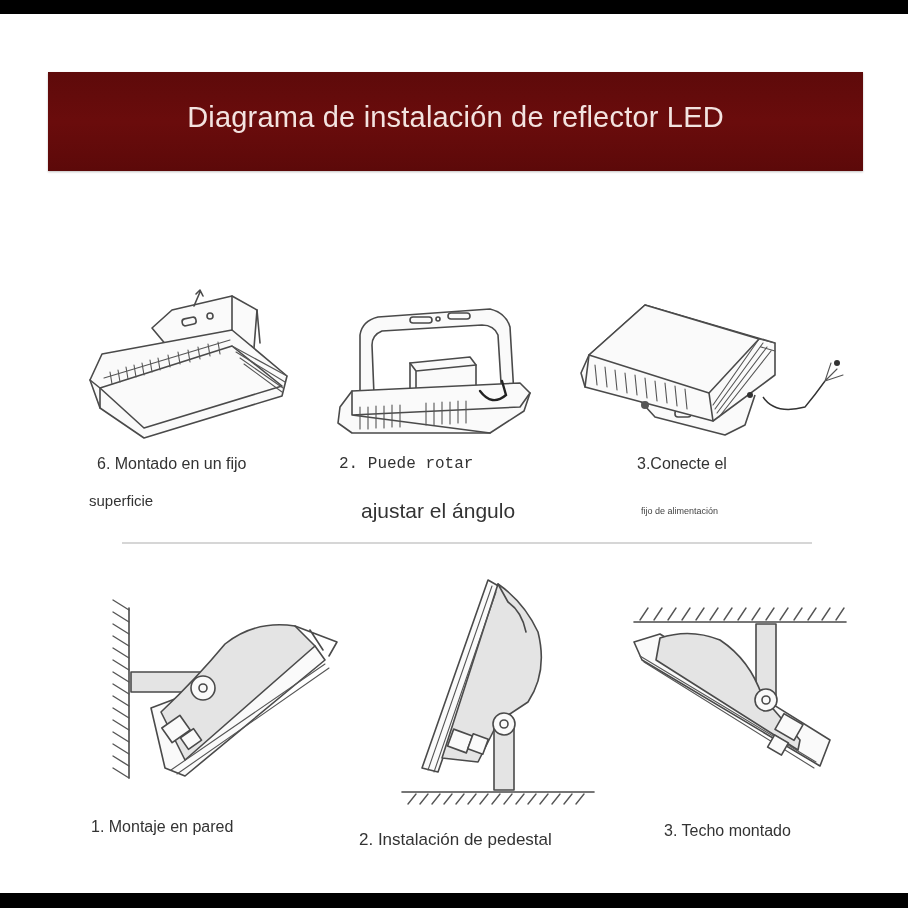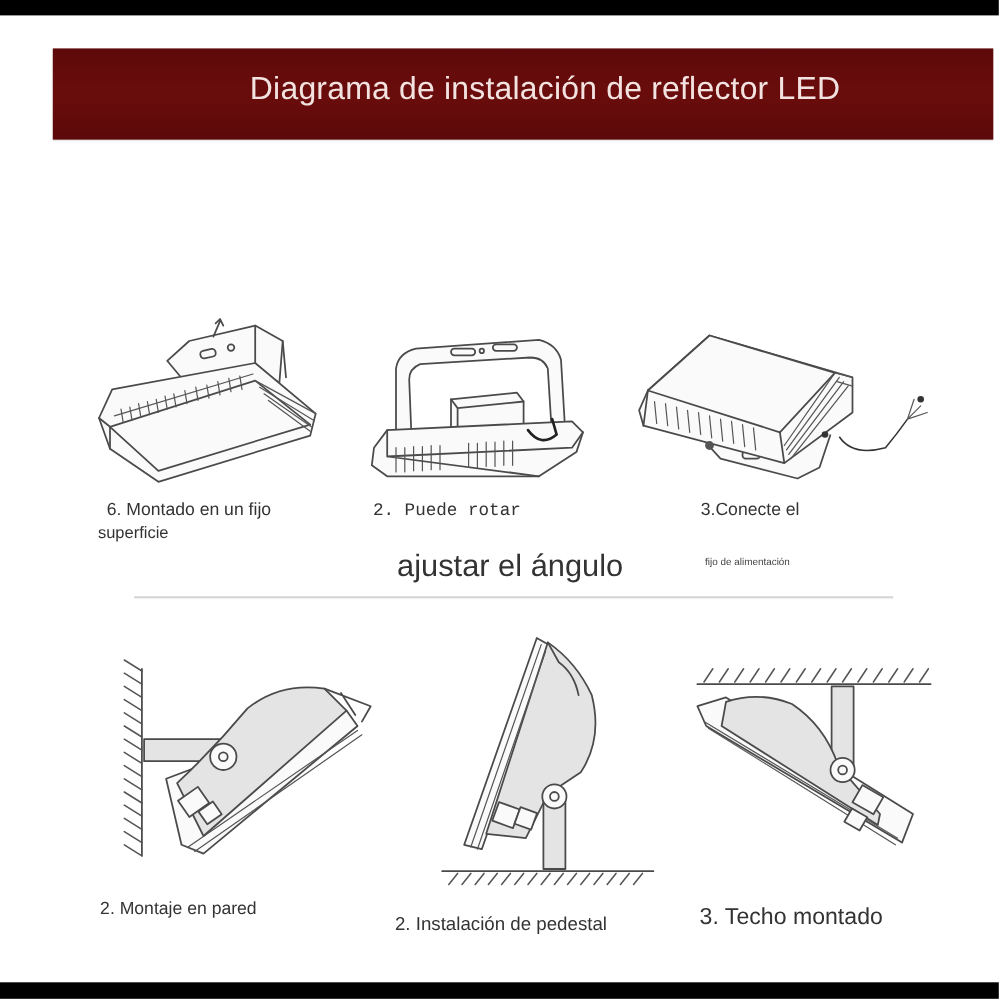--- a/index.html
+++ b/index.html
@@ -5,24 +5,24 @@
   html, body { margin:0; padding:0; }
   body {
     width:908px; height:908px; position:relative; overflow:hidden;
     background:#ffffff;
     font-family:"Liberation Sans", sans-serif;
     color:#2a2a2a;
   }
   .topbar { position:absolute; left:0; top:0; width:908px; height:14px; background:#000; }
   .bottombar { position:absolute; left:0; top:893px; width:908px; height:15px; background:#000; }
   .banner {
-    position:absolute; left:48px; top:44px; width:815px; height:83px;
+    position:absolute; left:48px; top:72px; width:815px; height:99px;
     background:linear-gradient(180deg,#5e0a0a 0%,#6a0c0c 50%,#5c0909 100%);
     box-shadow:0 1px 2px rgba(0,0,0,0.25);
-    display:flex; align-items:center; justify-content:center;padding-left:40px;
+    display:flex; align-items:center; justify-content:center;
   }
   .banner-title {
     color:#f3e3e0; font-size:29px; letter-spacing:0.2px;
     margin-top:-8px;
     font-family:"Liberation Sans", sans-serif;
   }
   .fig { position:absolute; }
   .fig svg { display:block; overflow:visible; }
   .caption {
     position:absolute; white-space:nowrap; color:#333;
@@ -62,21 +62,21 @@
     <path class="fw" d="M18 100 L150 58 L200 98 L62 140 Z"></path>
     <path class="lnt" d="M150 58 L205 88 M154 64 L203 94 M158 70 L201 100 M162 76 L200 104"></path>
     <path class="lnt" d="M22 90 L148 52"></path>
     <g class="lnt">
       <path d="M28 84 L30 96 M36 82 L38 94 M44 79 L46 91 M52 77 L54 89 M60 75 L62 87 M68 72 L70 84 M76 70 L78 82 M86 67 L88 79 M96 64 L98 76 M106 62 L108 74 M116 59 L118 71 M126 56 L128 68 M136 54 L138 66"></path>
     </g>
     <path class="ln" d="M8 92 L18 100 M18 120 L18 100"></path>
   </svg>
 </div>
 <div class="caption" style="left:97px;top:455px;font-size:16px;">6. Montado en un fijo</div>
-<div class="caption" style="left:89px;top:476px;font-size:15px;">superficie</div>
+<div class="caption" style="left:89px;top:492px;font-size:15px;">superficie</div>
 
 <div class="fig" style="left:330px;top:295px;">
   <svg width="210" height="150" viewBox="0 0 210 150">
 
     <path class="fw" d="M30 100 L30 40 Q32 26 48 22 L160 14 Q176 18 180 32 L184 100 L172 104 L168 40 Q164 30 152 30 L52 36 Q42 40 42 50 L44 100 Z"></path>
     <rect class="fw" x="80" y="22" width="22" height="6" rx="3"></rect>
     <rect class="fw" x="118" y="18" width="22" height="6" rx="3"></rect>
     <circle class="ln" cx="108" cy="24" r="2"></circle>
 
     <path class="fw" d="M80 68 L140 62 L146 70 L146 98 L86 104 L80 96 Z"></path>
@@ -85,21 +85,21 @@
     <path class="fw" d="M10 112 L22 96 L190 88 L200 98 L194 116 L160 138 L22 138 L8 128 Z"></path>
     <path class="ln" d="M22 96 L22 120 L190 112 L200 98 M22 120 L160 138"></path>
     <g class="lnt">
       <path d="M30 112 L30 134 M38 112 L38 134 M46 111 L46 133 M54 111 L54 133 M62 110 L62 132 M70 110 L70 132 M96 108 L96 130 M104 108 L104 130 M112 107 L112 129 M120 107 L120 129 M128 106 L128 128 M136 106 L136 128"></path>
     </g>
 
     <path d="M150 96 Q162 112 176 100 L172 86" fill="none" stroke="#222" stroke-width="2.4" stroke-linecap="round"></path>
   </svg>
 </div>
 <div class="caption" style="left:339px;top:455px;font-size:16px;font-family:Liberation Mono, monospace;">2. Puede rotar</div>
-<div class="caption" style="left:361px;top:499px;font-size:28px;text-align:right;">ajustar el ángulo</div>
+<div class="caption" style="left:361px;top:499px;font-size:21px;text-align:right;">ajustar el ángulo</div>
 
 <div class="fig" style="left:575px;top:295px;">
   <svg width="280" height="150" viewBox="0 0 280 150">
 
     <path class="fw" d="M60 100 L80 122 L150 140 L170 130 L180 100"></path>
     <rect class="fw" x="100" y="115" width="16" height="7" rx="3"></rect>
     <circle class="ln" cx="130" cy="120" r="3"></circle>
 
     <path class="fw" d="M6 78 L14 60 L70 10 L200 48 L200 80 L138 126 L10 92 Z"></path>
     <path class="fw" d="M14 60 L70 10 L184 44 L134 98 Z"></path>
@@ -133,21 +133,21 @@
     <path class="fw" d="M46 108 L210 46 L220 60 L80 176 L60 168 Z"></path>
     <path class="fl" d="M56 112 Q90 80 120 44 Q150 20 190 26 L210 46 L80 160 Z"></path>
     <path class="ln" d="M190 26 L232 42 L224 56 M205 30 L218 50"></path>
     <path class="lnt" d="M66 170 L220 64 M72 174 L224 68"></path>
     <rect class="fw" x="60" y="120" width="22" height="18" transform="rotate(-35 71 129)"></rect>
     <rect class="fw" x="78" y="132" width="16" height="14" transform="rotate(-35 86 139)"></rect>
     <circle class="fw" cx="98" cy="88" r="12"></circle>
     <circle class="ln" cx="98" cy="88" r="4"></circle>
   </svg>
 </div>
-<div class="caption" style="left:91px;top:818px;font-size:16px;">2. Montaje en pared</div>
+<div class="caption" style="left:91px;top:818px;font-size:16px;">1. Montaje en pared</div>
 
 <div class="fig" style="left:398px;top:572px;">
   <svg width="200" height="230" viewBox="0 0 200 230">
 
     <path class="fw" d="M90 8 L104 16 L40 200 L24 196 Z"></path>
     <path class="fl" d="M100 12 Q126 30 140 60 Q150 100 130 130 L100 150 L80 190 L44 186 Z"></path>
     <path class="ln" d="M100 12 L110 30 Q124 40 128 60"></path>
     <path class="lnt" d="M36 200 L98 20 M30 198 L94 14"></path>
     <rect class="fw" x="52" y="160" width="20" height="18" transform="rotate(20 62 169)"></rect>
     <rect class="fw" x="72" y="164" width="16" height="16" transform="rotate(20 80 172)"></rect>
@@ -175,15 +175,15 @@
 
     <path class="fw" d="M4 42 L30 34 L200 140 L190 166 L12 60 Z"></path>
     <path class="fl" d="M30 38 Q60 28 90 40 Q120 60 132 96 L170 140 L168 150 L26 60 Z"></path>
     <path class="lnt" d="M10 56 L186 162 M14 62 L184 168"></path>
     <rect class="fw" x="148" y="118" width="22" height="18" transform="rotate(30 159 127)"></rect>
     <rect class="fw" x="140" y="138" width="16" height="14" transform="rotate(30 148 145)"></rect>
     <circle class="fw" cx="136" cy="100" r="11"></circle>
     <circle class="ln" cx="136" cy="100" r="4"></circle>
   </svg>
 </div>
-<div class="caption" style="left:636px;top:822px;font-size:21px;">3. Techo montado</div>
+<div class="caption" style="left:664px;top:822px;font-size:16px;">3. Techo montado</div>
 
 <div class="bottombar"></div>
 
 </body></html>

